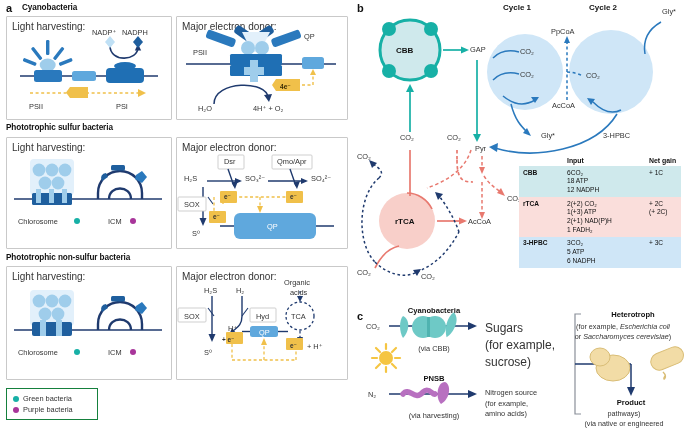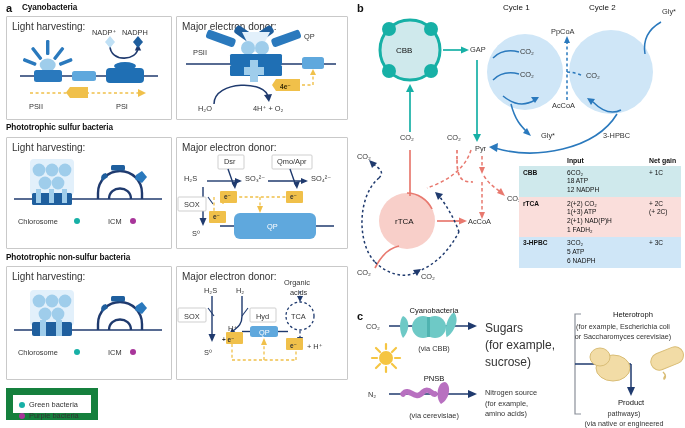--- a/index.html
+++ b/index.html
@@ -4,34 +4,34 @@
 <style>
   html,body{margin:0;padding:0;background:#ffffff;}
   body{width:685px;height:428px;position:relative;overflow:hidden;
        font-family:"Liberation Sans","DejaVu Sans",sans-serif;color:#1a1a1a;}
   .abs{position:absolute;}
   .panel-letter{font-weight:bold;font-size:11px;color:#111;}
   .sec-title{font-weight:bold;font-size:8.2px;color:#111;letter-spacing:-0.1px;}
   .box{position:absolute;border:1px solid #c9c9c9;background:#fff;border-radius:1px;}
   .boxlabel{position:absolute;font-size:10px;color:#333;}
   .txt{position:absolute;font-size:7.4px;color:#333;white-space:nowrap;}
-  .txtb{position:absolute;font-size:7.4px;color:#111;font-weight:normal;white-space:nowrap;}
+  .txtb{position:absolute;font-size:7.4px;color:#111;font-weight:bold;white-space:nowrap;}
   svg{position:absolute;overflow:visible;}
-  .legendbox{position:absolute;border:7px solid #15803d;background:#fff;}
+  .legendbox{position:absolute;border:1px solid #15803d;background:#fff;}
   .legrow{display:flex;align-items:center;gap:4px;font-size:7.4px;color:#333;height:11px;}
   .dot{width:6px;height:6px;border-radius:50%;display:inline-block;}
   table.nutab{position:absolute;border-collapse:collapse;font-size:6.6px;}
   table.nutab th{font-weight:bold;font-size:6.9px;text-align:left;padding:2px 4px;background:#fff;color:#111;}
   table.nutab td{padding:2.5px 4px;vertical-align:top;line-height:1.32;color:#111;}
   td.rowlab{font-weight:bold;text-align:left;}
   .cbbrow td{background:#cfe9ec;}
   .rtcarow td{background:#fadedb;}
   .hpbcrow td{background:#cfe6f7;}
   .nowrapline{display:block;white-space:nowrap;}
-  .ital{text-align:center;}
+  .ital{font-style:italic;text-align:center;}
   .ctr{text-align:center;}
 </style>
 </head>
 <body>
 
 <div class="abs" style="left:0;top:0;width:352px;height:428px;">
 
   <div class="panel-letter abs" style="left:6px;top:2px;">a</div>
   <div class="sec-title abs" style="left:22px;top:3px;">Cyanobacteria</div>
 
@@ -483,21 +483,21 @@
   <div class="txt" style="left:11px;top:22px;">CO₂</div>
   <div class="txt ctr abs" style="left:42px;top:44px;width:74px;">(via CBB)</div>
   <div class="abs" style="left:130px;top:20px;font-size:12px;color:#333;line-height:1.42;">
     <span class="nowrapline">Sugars</span>
     <span class="nowrapline">(for example,</span>
     <span class="nowrapline">sucrose)</span>
   </div>
 
   <div class="txtb ctr abs" style="left:42px;top:74px;width:74px;font-size:7.6px;">PNSB</div>
   <div class="txt" style="left:13px;top:90px;">N₂</div>
-  <div class="txt ctr abs" style="left:32px;top:111px;width:94px;">(via cerevisiae)</div>
+  <div class="txt ctr abs" style="left:32px;top:111px;width:94px;">(via harvesting)</div>
   <div class="abs" style="left:130px;top:88px;font-size:7.4px;color:#333;line-height:1.42;">
     <span class="nowrapline">Nitrogen source</span>
     <span class="nowrapline">(for example,</span>
     <span class="nowrapline">amino acids)</span>
   </div>
 
   <div class="txtb ctr abs" style="left:226px;top:10px;width:104px;font-size:7.6px;">Heterotroph</div>
   <div class="abs ctr" style="left:206px;top:22px;width:124px;font-size:7.2px;color:#333;line-height:1.45;">
     <span class="nowrapline"><span>(for example, </span><span class="ital">Escherichia coli</span></span>
     <span class="nowrapline"><span>or </span><span class="ital">Saccharomyces cerevisiae</span><span>)</span></span>

